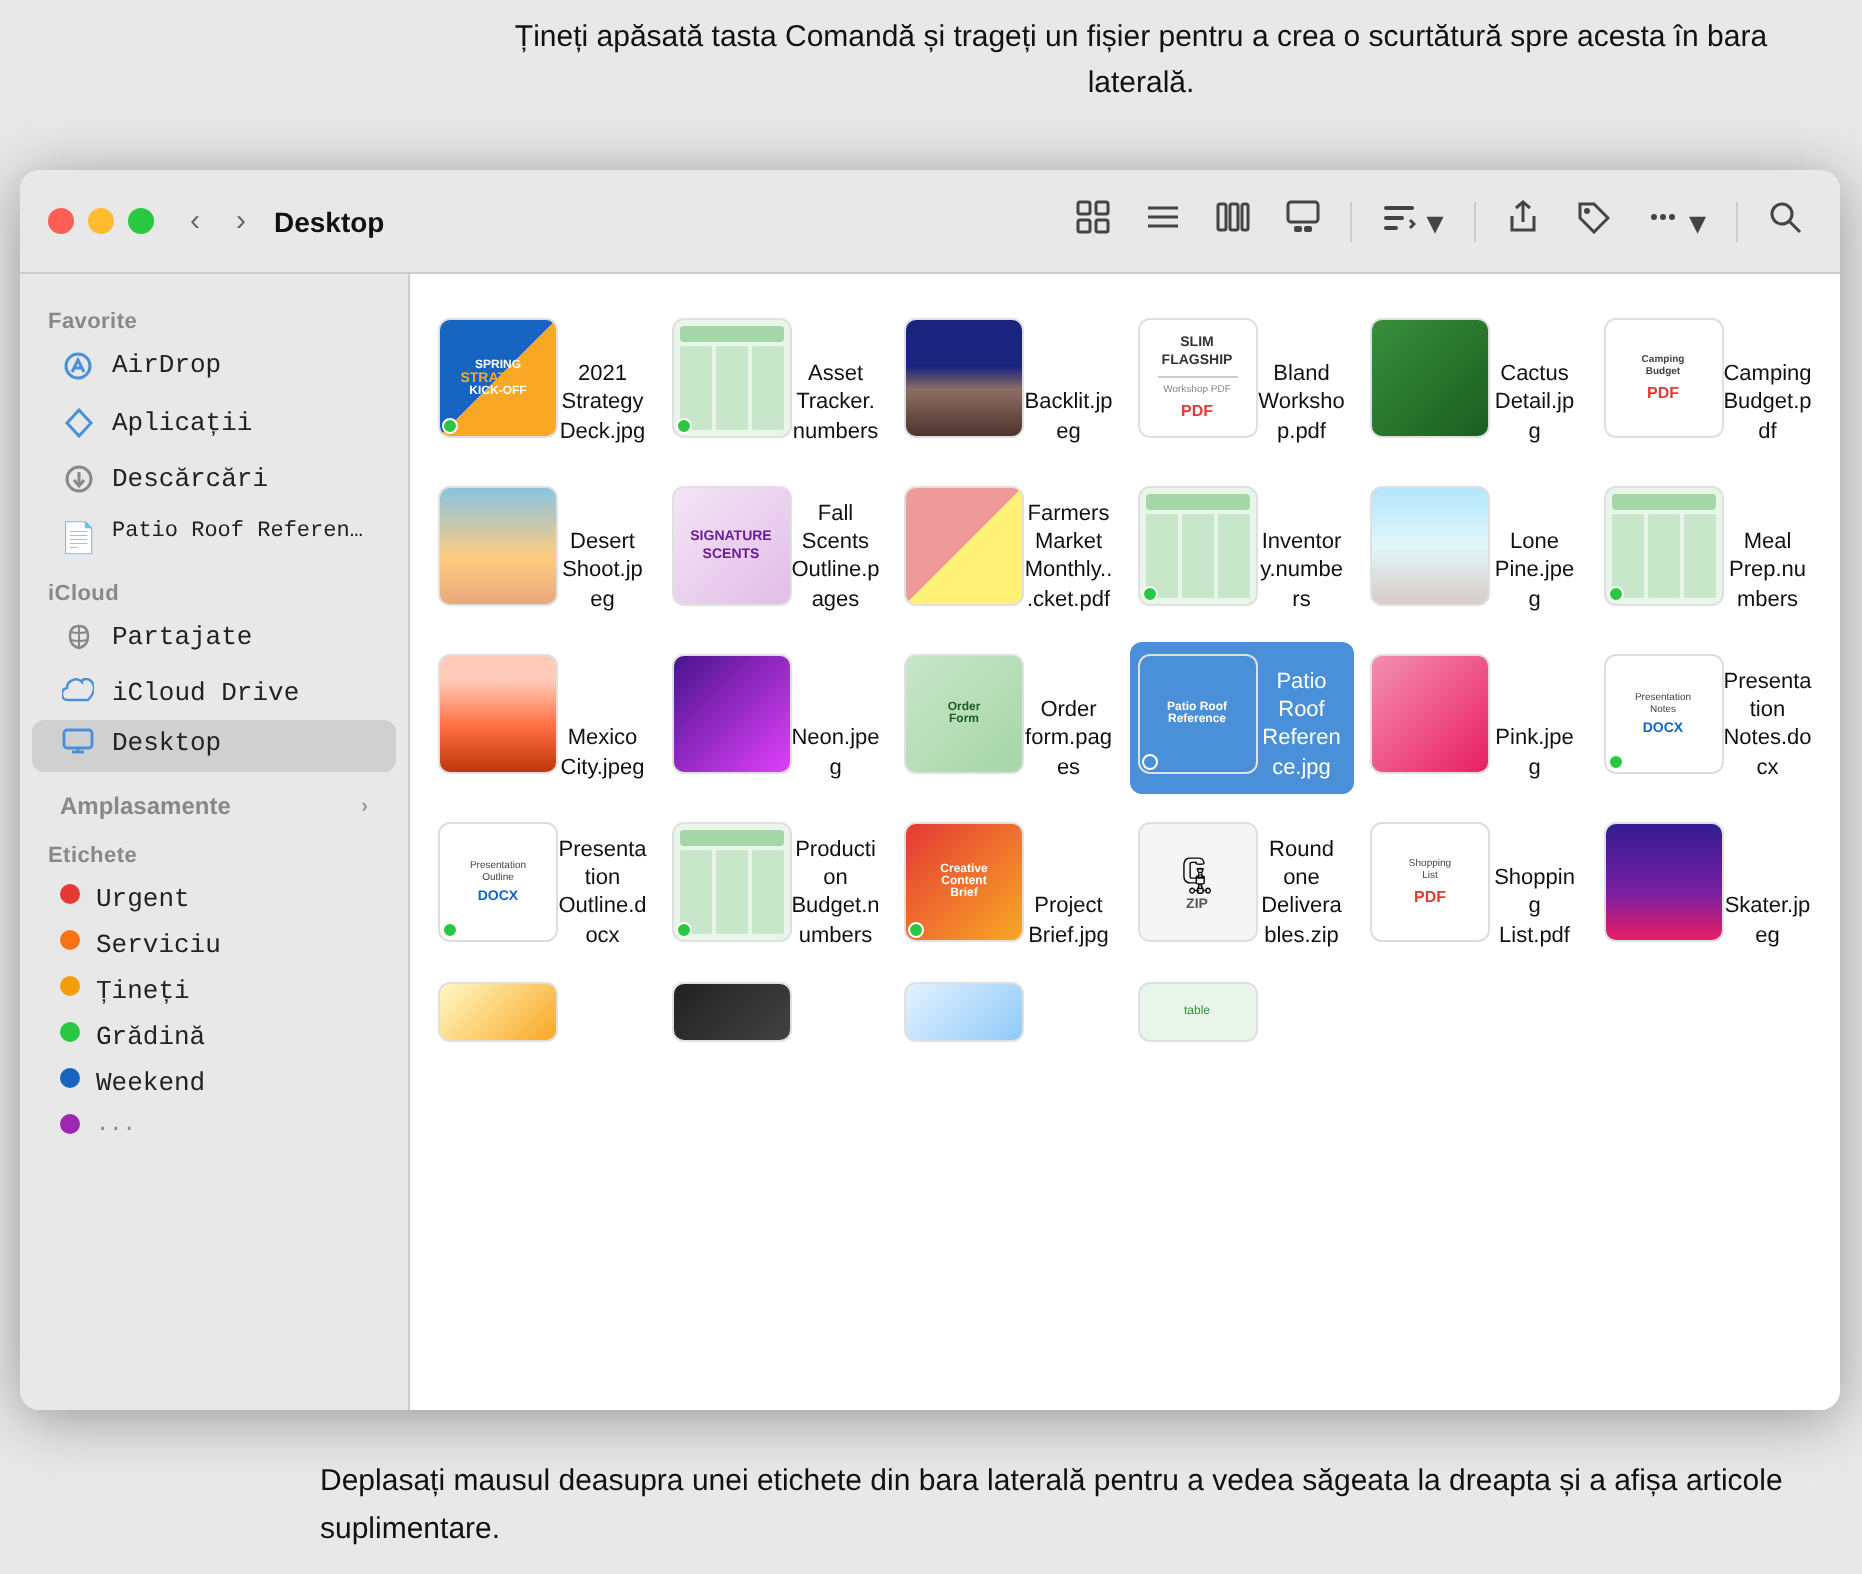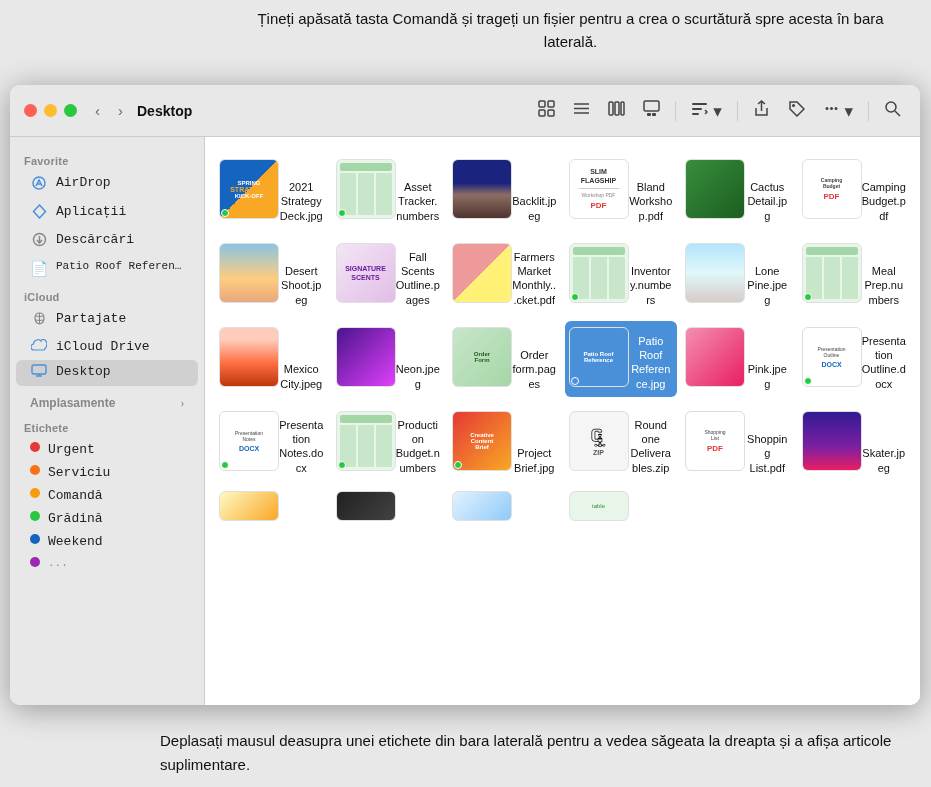--- a/index.html
+++ b/index.html
@@ -467,21 +467,21 @@
       <div class="sidebar-item">
         <span class="tag-dot" style="background:#e53935;"></span>
         <span>Urgent</span>
       </div>
       <div class="sidebar-item">
         <span class="tag-dot" style="background:#f97316;"></span>
         <span>Serviciu</span>
       </div>
       <div class="sidebar-item">
         <span class="tag-dot" style="background:#f59e0b;"></span>
-        <span>Comandă</span>
+        <span>Țineți</span>
       </div>
       <div class="sidebar-item">
         <span class="tag-dot" style="background:#28c840;"></span>
         <span>Grădină</span>
       </div>
       <div class="sidebar-item">
         <span class="tag-dot" style="background:#1565c0;"></span>
         <span>Weekend</span>
       </div>
       <div class="sidebar-item">
@@ -652,37 +652,37 @@
         <div class="file-item">
           <div class="file-icon-wrapper">
             <div class="file-thumbnail thumb-pink"></div>
           </div>
           <span class="file-name">Pink.jpeg</span>
         </div>
 
         <div class="file-item">
           <div class="file-icon-wrapper">
             <div class="file-thumbnail" style="background:#fff;display:flex;flex-direction:column;align-items:center;justify-content:center;padding:4px;border:1px solid #ddd;">
+              <div style="font-size:5px;color:#444;text-align:center;">Presentation<br>Notes</div>
+              <div class="docx-label" style="position:relative;transform:none;left:auto;bottom:auto;margin-top:2px;">DOCX</div>
+            </div>
+            <div class="status-dot dot-green"></div>
+          </div>
+          <span class="file-name">Presentation Notes.docx</span>
+        </div>
+
+        <div class="file-item">
+          <div class="file-icon-wrapper">
+            <div class="file-thumbnail" style="background:#fff;display:flex;flex-direction:column;align-items:center;justify-content:center;padding:4px;border:1px solid #ddd;">
               <div style="font-size:5px;color:#444;text-align:center;">Presentation<br>Outline</div>
               <div class="docx-label" style="position:relative;transform:none;left:auto;bottom:auto;margin-top:2px;">DOCX</div>
             </div>
             <div class="status-dot dot-green"></div>
           </div>
           <span class="file-name">Presentation Outline.docx</span>
-        </div>
-
-        <div class="file-item">
-          <div class="file-icon-wrapper">
-            <div class="file-thumbnail" style="background:#fff;display:flex;flex-direction:column;align-items:center;justify-content:center;padding:4px;border:1px solid #ddd;">
-              <div style="font-size:5px;color:#444;text-align:center;">Presentation<br>Notes</div>
-              <div class="docx-label" style="position:relative;transform:none;left:auto;bottom:auto;margin-top:2px;">DOCX</div>
-            </div>
-            <div class="status-dot dot-green"></div>
-          </div>
-          <span class="file-name">Presentation Notes.docx</span>
         </div>
 
         <div class="file-item">
           <div class="file-icon-wrapper">
             <div class="file-thumbnail" style="background:#e8f5e9;display:flex;flex-direction:column;justify-content:space-between;padding:3px;">
               <div style="height:8px;background:#a5d6a7;border-radius:2px;margin-bottom:2px;"></div>
               <div style="display:flex;gap:2px;flex:1;">
                 <div style="flex:1;background:#c8e6c9;border-radius:1px;"></div>
                 <div style="flex:1;background:#c8e6c9;border-radius:1px;"></div>
                 <div style="flex:1;background:#c8e6c9;border-radius:1px;"></div>

